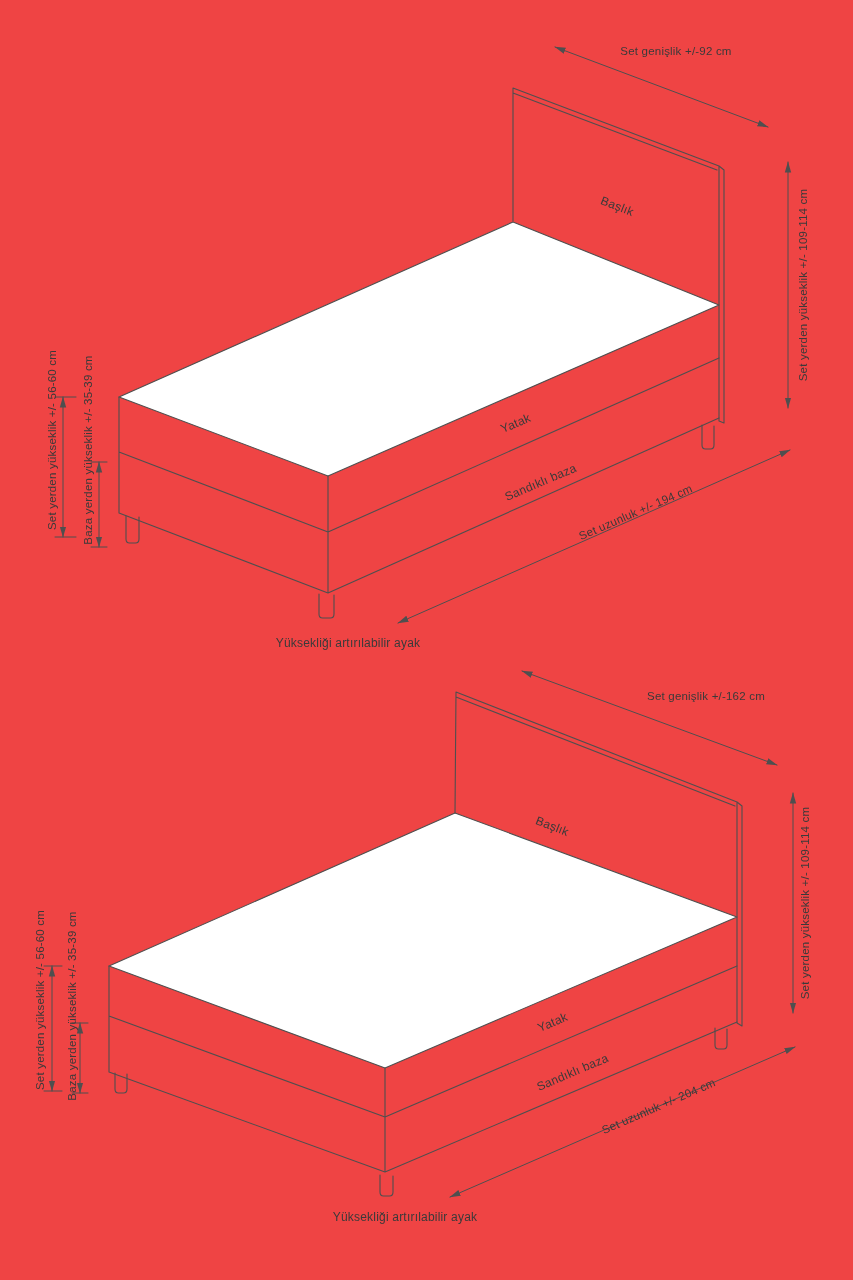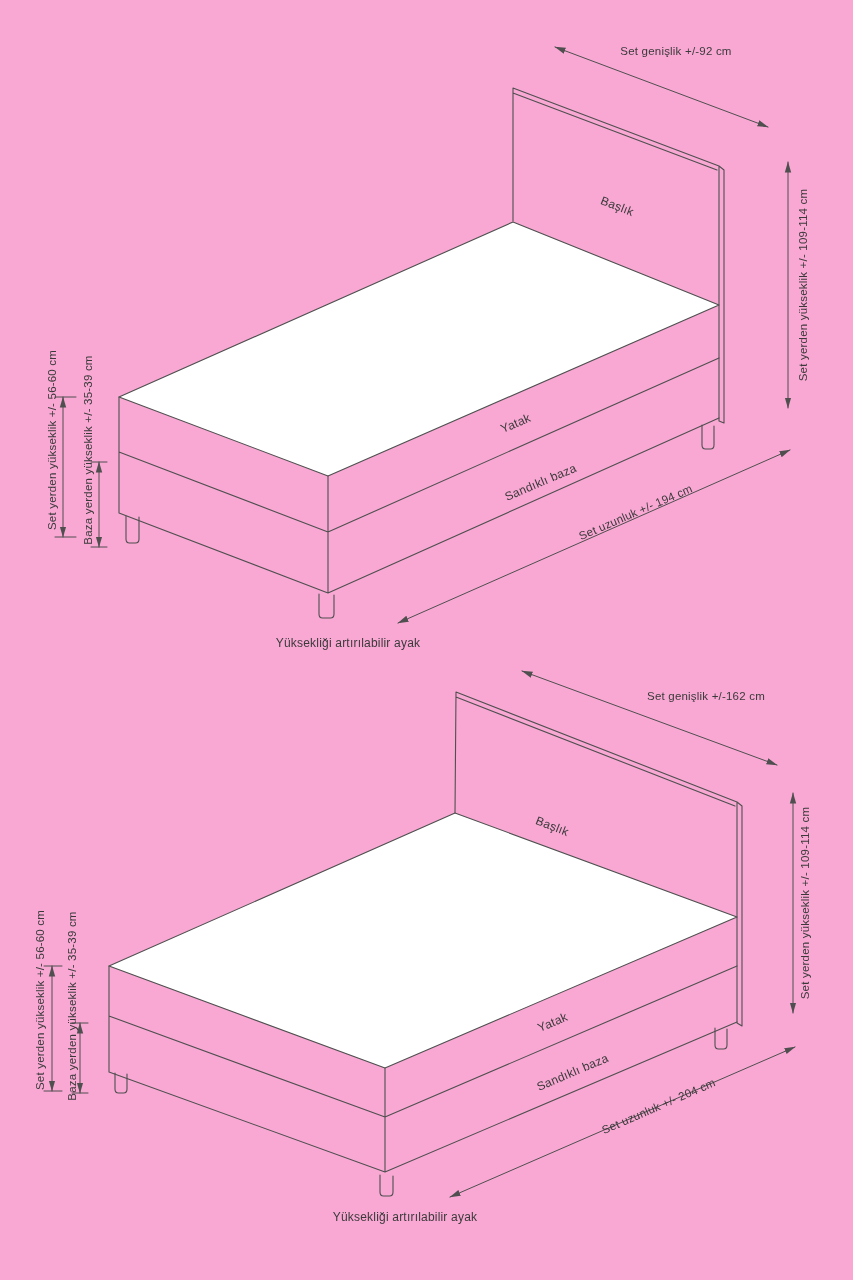--- a/index.html
+++ b/index.html
@@ -3,21 +3,21 @@
 <meta charset="utf-8">
 <style>
   html, body {
     margin: 0;
     padding: 0;
     background: #ffffff;
   }
   .page {
     width: 853px;
     height: 1280px;
-    background: #f9a8d4;
+    background: #ef4444;
     position: relative;
     overflow: hidden;
   }
   svg text {
     font-family: "Liberation Sans", sans-serif;
     fill: #3a3a3a;
   }
   .dim-label { font-size: 11.5px; letter-spacing: 0.2px; }
   .part-label { font-size: 12px; letter-spacing: 0.3px; }
   .caption-label { font-size: 12px; letter-spacing: 0.2px; }

